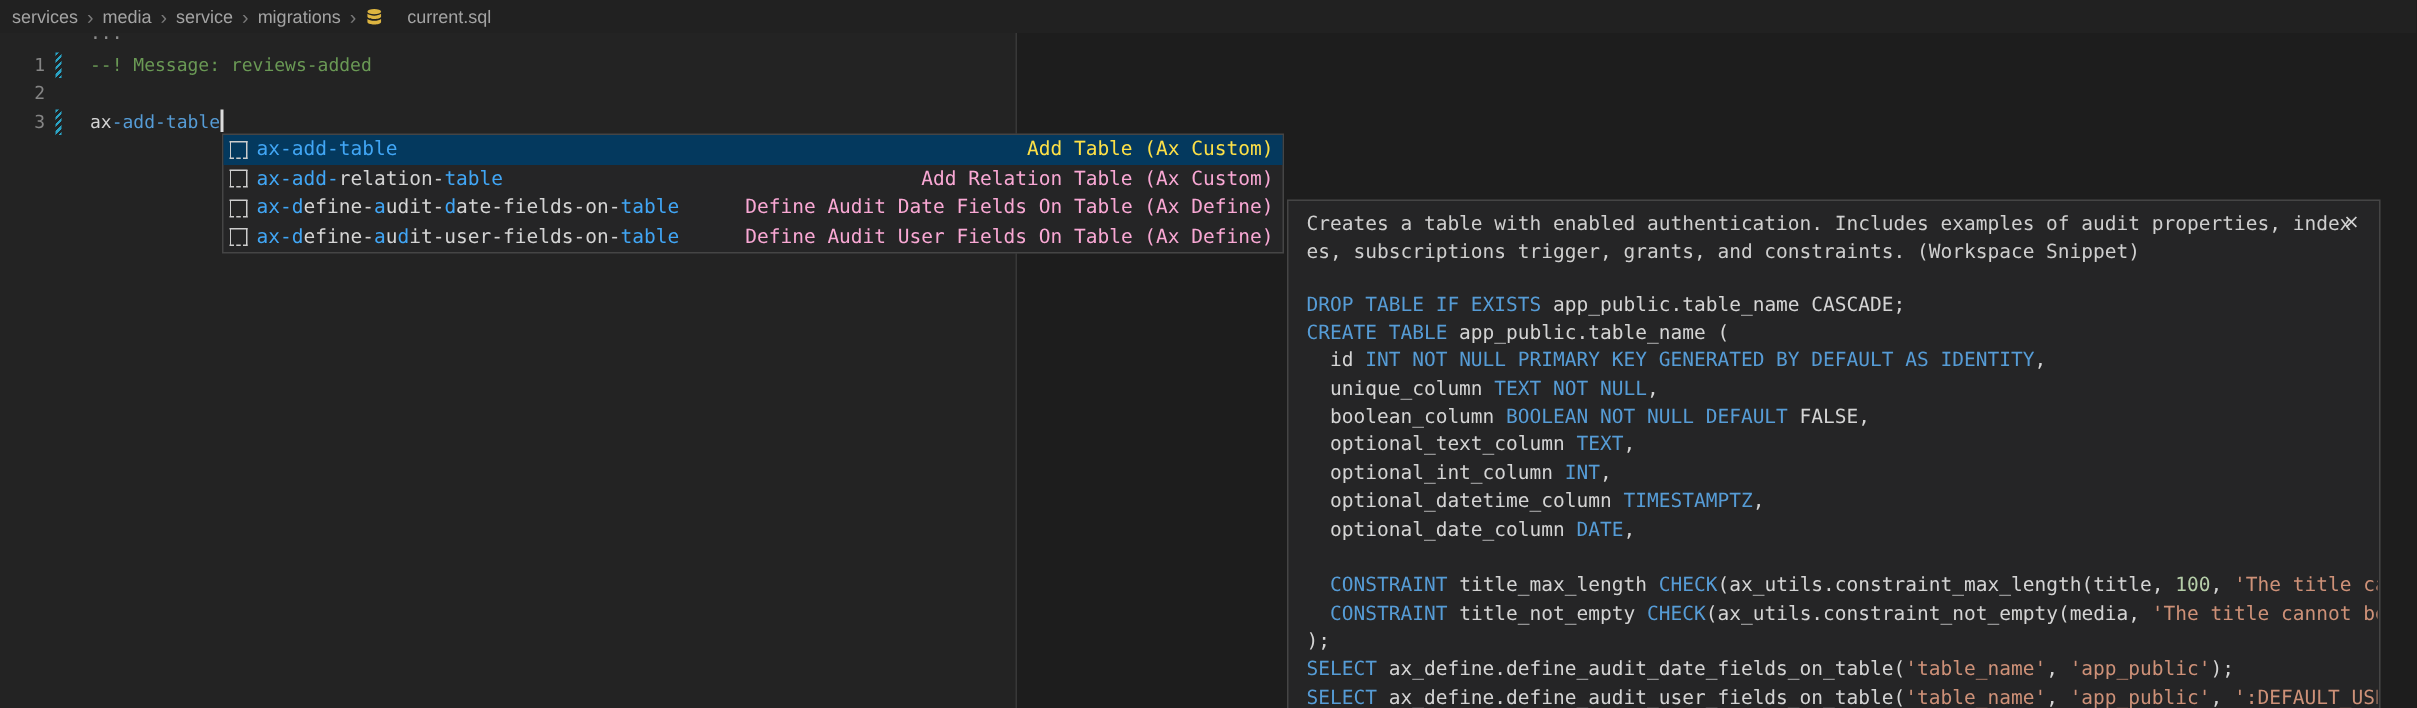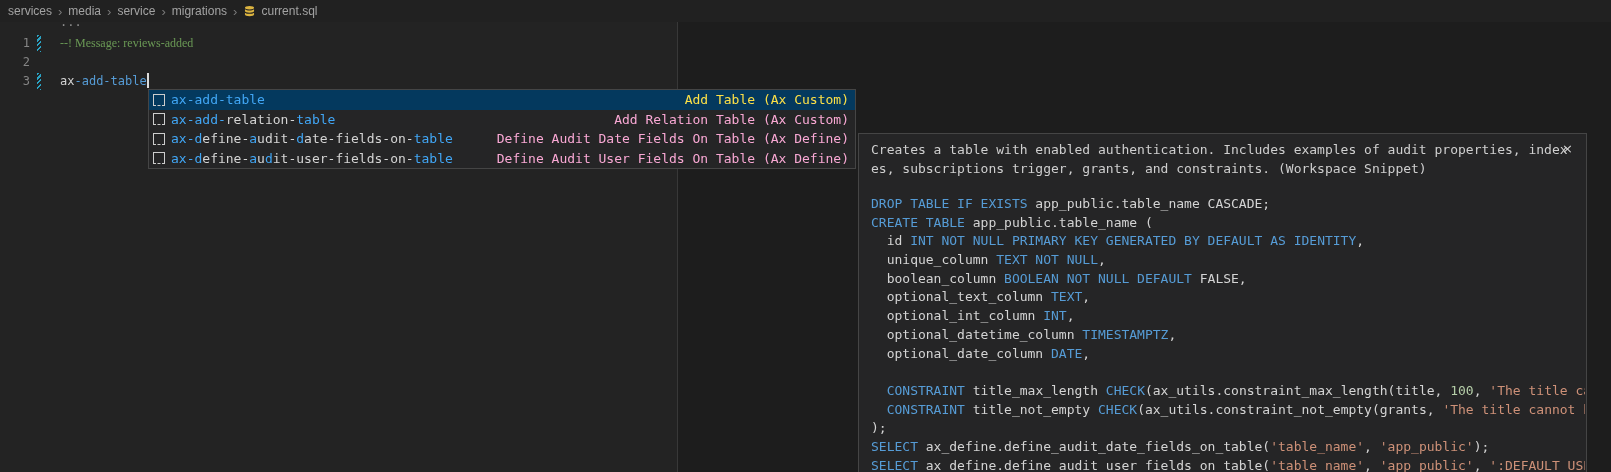--- a/index.html
+++ b/index.html
@@ -11,36 +11,36 @@
   }
   
   .breadcrumb {
     position:absolute; left:0; top:0; width:100%; height:22px;
     display:flex; align-items:center; padding-left:8px;
     background:#212121; color:var(--breadcrumbfg,#a3a3a3);
     font-family:"Liberation Sans", sans-serif; font-size:12px; z-index:6;
   }
   .bc-item { cursor:pointer; }
   .bc-sep { color:#7a7a7a; margin:0 6px; font-size:13px; line-height:1; }
-  .bc-file { display:flex; align-items:center; gap:5px; }
+  .bc-file { display:flex; align-items:center; gap:15px; }
   .bc-file svg { display:block; }
   
   .dark-zone { position:absolute; left:678px; right:0; top:22px; bottom:0; background:#1d1d1d; z-index:0; }
   .ruler { position:absolute; left:677px; top:22px; bottom:0; width:1px; background:#383838; z-index:1; }
   
   .ed-layer { position:absolute; left:0; top:0; right:0; bottom:0; z-index:2; }
   .fold-hint { position:absolute; left:60px; top:13px; height:19px; line-height:19px; color:#8d8d8d; font-size:12px; }
   .ed-row { position:absolute; left:0; height:19px; line-height:19px; font-size:12px; width:670px; }
   .ed-num { position:absolute; left:0; top:0; width:30px; text-align:right; color:#858585; }
   .ed-mark { position:absolute; left:37px; top:1px; width:4px; height:17px;
     background:repeating-linear-gradient(135deg, var(--modified,#2aa3c4) 0 1.6px, transparent 1.6px 3.4px); }
   .ed-code { position:absolute; left:60px; top:0; white-space:pre; }
   .t-plain { color:#d4d4d4; }
   .t-keyword { color:var(--keyword,#569cd6); }
-  .t-comment { color:var(--comment,#6a9955);font-family:Liberation Serif, serif; }
+  .t-comment { color:var(--comment,#6a9955); }
   .t-string { color:var(--string,#ce9178); }
   .t-number { color:var(--number,#b5cea8); }
   .cursor { display:inline-block; width:2px; height:15px; background:#dcdcdc; vertical-align:-3px; }
   
   .suggest {
     position:absolute; left:148px; top:89px; width:708px;
     background:var(--panelbg,#252526); border:1px solid var(--panelborder,#454545);
     z-index:5; font-size:13px;
   }
   .sg-row { position:relative; height:19.5px; display:flex; align-items:center; padding:0 6px 0 4px; cursor:pointer; }
@@ -148,20 +148,20 @@
         <div class="code-line"><span class="t-keyword">CREATE TABLE</span><span class="t-plain"> app_public.table_name (</span></div>
         <div class="code-line"><span class="t-plain">  id </span><span class="t-keyword">INT NOT NULL PRIMARY KEY GENERATED BY DEFAULT AS IDENTITY</span><span class="t-plain">,</span></div>
         <div class="code-line"><span class="t-plain">  unique_column </span><span class="t-keyword">TEXT NOT NULL</span><span class="t-plain">,</span></div>
         <div class="code-line"><span class="t-plain">  boolean_column </span><span class="t-keyword">BOOLEAN NOT NULL DEFAULT</span><span class="t-plain"> FALSE,</span></div>
         <div class="code-line"><span class="t-plain">  optional_text_column </span><span class="t-keyword">TEXT</span><span class="t-plain">,</span></div>
         <div class="code-line"><span class="t-plain">  optional_int_column </span><span class="t-keyword">INT</span><span class="t-plain">,</span></div>
         <div class="code-line"><span class="t-plain">  optional_datetime_column </span><span class="t-keyword">TIMESTAMPTZ</span><span class="t-plain">,</span></div>
         <div class="code-line"><span class="t-plain">  optional_date_column </span><span class="t-keyword">DATE</span><span class="t-plain">,</span></div>
         <div class="code-line">&nbsp;</div>
         <div class="code-line"><span class="t-plain">  </span><span class="t-keyword">CONSTRAINT</span><span class="t-plain"> title_max_length </span><span class="t-keyword">CHECK</span><span class="t-plain">(ax_utils.constraint_max_length(title, </span><span class="t-number">100</span><span class="t-plain">, </span><span class="t-string">'The title can</span></div>
-        <div class="code-line"><span class="t-plain">  </span><span class="t-keyword">CONSTRAINT</span><span class="t-plain"> title_not_empty </span><span class="t-keyword">CHECK</span><span class="t-plain">(ax_utils.constraint_not_empty(grants, </span><span class="t-string">'The title cannot be</span></div>
+        <div class="code-line"><span class="t-plain">  </span><span class="t-keyword">CONSTRAINT</span><span class="t-plain"> title_not_empty </span><span class="t-keyword">CHECK</span><span class="t-plain">(ax_utils.constraint_not_empty(media, </span><span class="t-string">'The title cannot be</span></div>
         <div class="code-line"><span class="t-plain">);</span></div>
         <div class="code-line"><span class="t-keyword">SELECT</span><span class="t-plain"> ax_define.define_audit_date_fields_on_table(</span><span class="t-string">'table_name'</span><span class="t-plain">, </span><span class="t-string">'app_public'</span><span class="t-plain">);</span></div>
         <div class="code-line"><span class="t-keyword">SELECT</span><span class="t-plain"> ax_define.define_audit_user_fields_on_table(</span><span class="t-string">'table_name'</span><span class="t-plain">, </span><span class="t-string">'app_public'</span><span class="t-plain">, </span><span class="t-string">':DEFAULT_USER</span></div>
       </div>
   </div>
 
 </div>
 
 </body></html>

